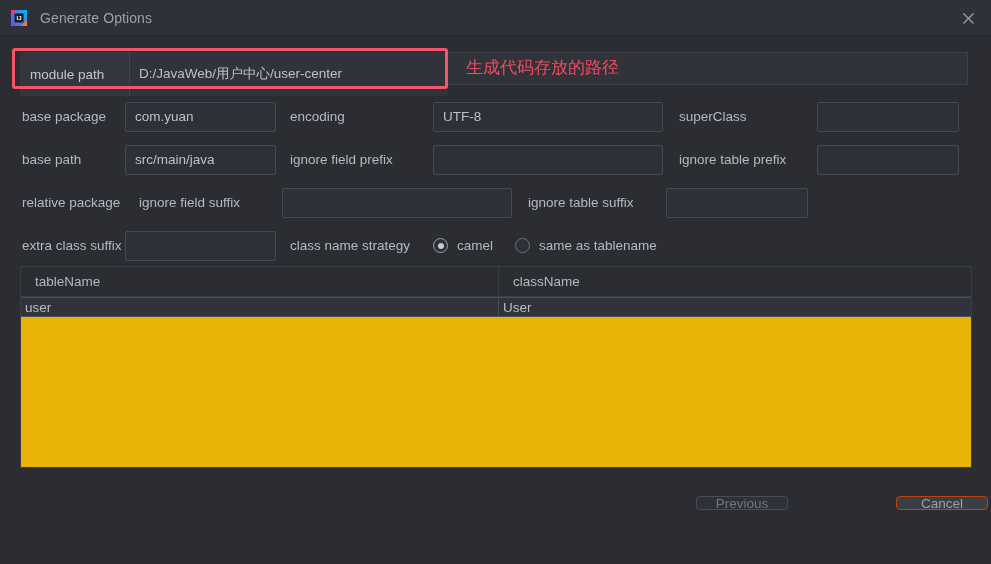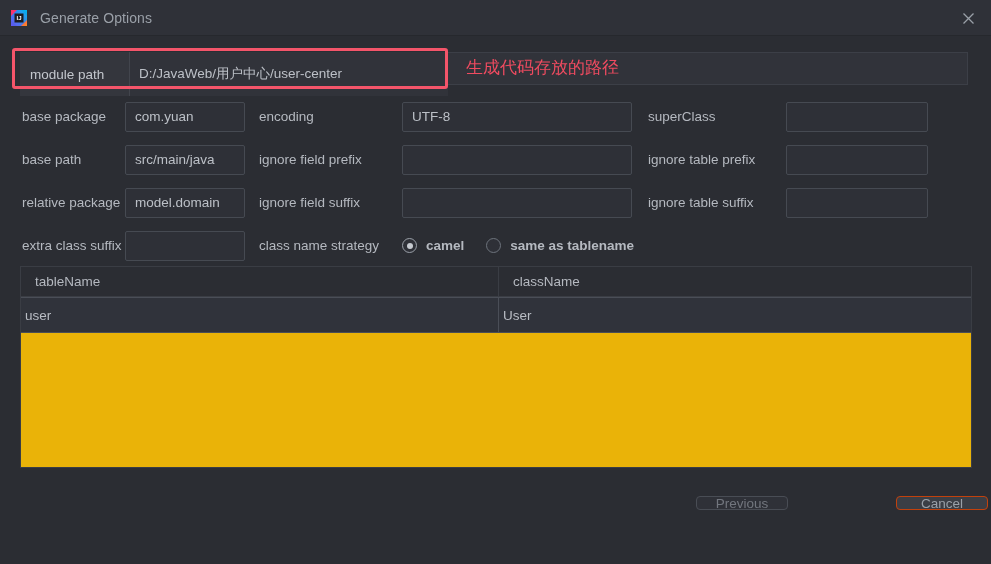--- a/index.html
+++ b/index.html
@@ -133,33 +133,32 @@
     background: #2e3037;
     border: 1px solid #464a52;
     border-radius: 2px;
     display: flex;
     align-items: center;
     padding-left: 9px;
     color: #bcc0c7;
     overflow: hidden;
     white-space: nowrap;
   }
-  .finput.w1 { width: 120px; }
+  .finput.w1 { width: 151px; }
   .finput.w2 { width: 230px; }
   .finput.w3 { width: 142px; }
 
   .gap-a { width: 14px; flex: none; }
   .gap-b { width: 16px; flex: none; }
 
   
   .radio-group {
     display: flex;
     align-items: center;
     gap: 0px;
-    font-weight: bold;
   }
   .radio-item {
     display: flex;
     align-items: center;
     cursor: pointer;
     margin-right: 22px;
   }
   .radio-dot {
     width: 15px; height: 15px;
     border-radius: 50%;
@@ -199,21 +198,21 @@
   .th {
     display: flex; align-items: center;
     padding-left: 14px;
     color: #b5b9c0;
     font-size: 13.5px;
   }
   .th.col1 { width: 478px; border-right: 1px solid #3a3d44; }
   .th.col2 { flex: 1; }
 
   .trow {
-    height: 36px;
+    height: 20px;
     display: flex;
     background: #30333b;
     border-top: 1px solid #4a4e57;
     border-bottom: 1px solid #4a4e57;
     cursor: pointer;
   }
   .td {
     display: flex; align-items: center;
     padding-left: 4px;
     color: #b9bdc4;
@@ -323,21 +322,20 @@
     <div class="gap-a"></div>
     <div class="flabel c2">ignore field prefix</div>
     <div class="finput w2"></div>
     <div class="gap-b"></div>
     <div class="flabel c3">ignore table prefix</div>
     <div class="finput w3"></div>
   </div>
 
   <div class="frow">
     <div class="flabel c1">relative package</div>
-    <div class="finput w1">model.domain</div>
     <div class="gap-a"></div>
     <div class="flabel c2">ignore field suffix</div>
     <div class="finput w2"></div>
     <div class="gap-b"></div>
     <div class="flabel c3">ignore table suffix</div>
     <div class="finput w3"></div>
   </div>
 
   <div class="frow">
     <div class="flabel c1">extra class suffix</div>

